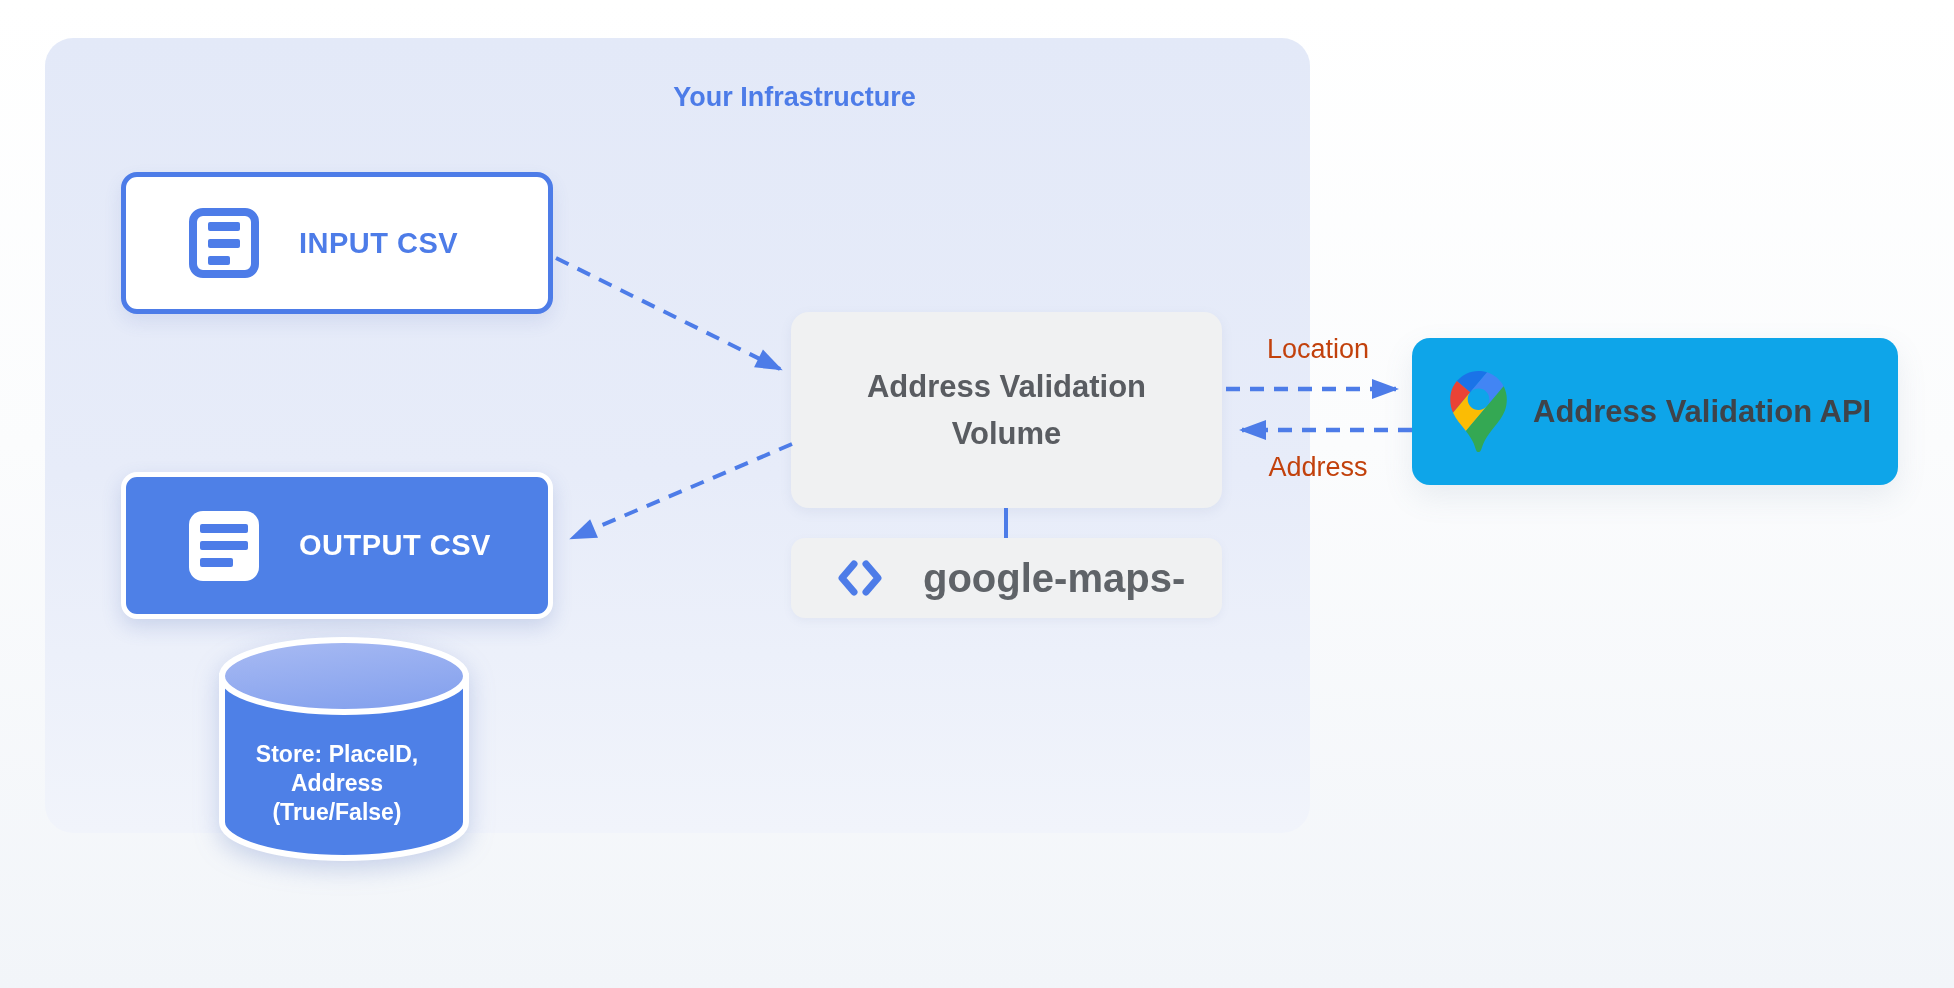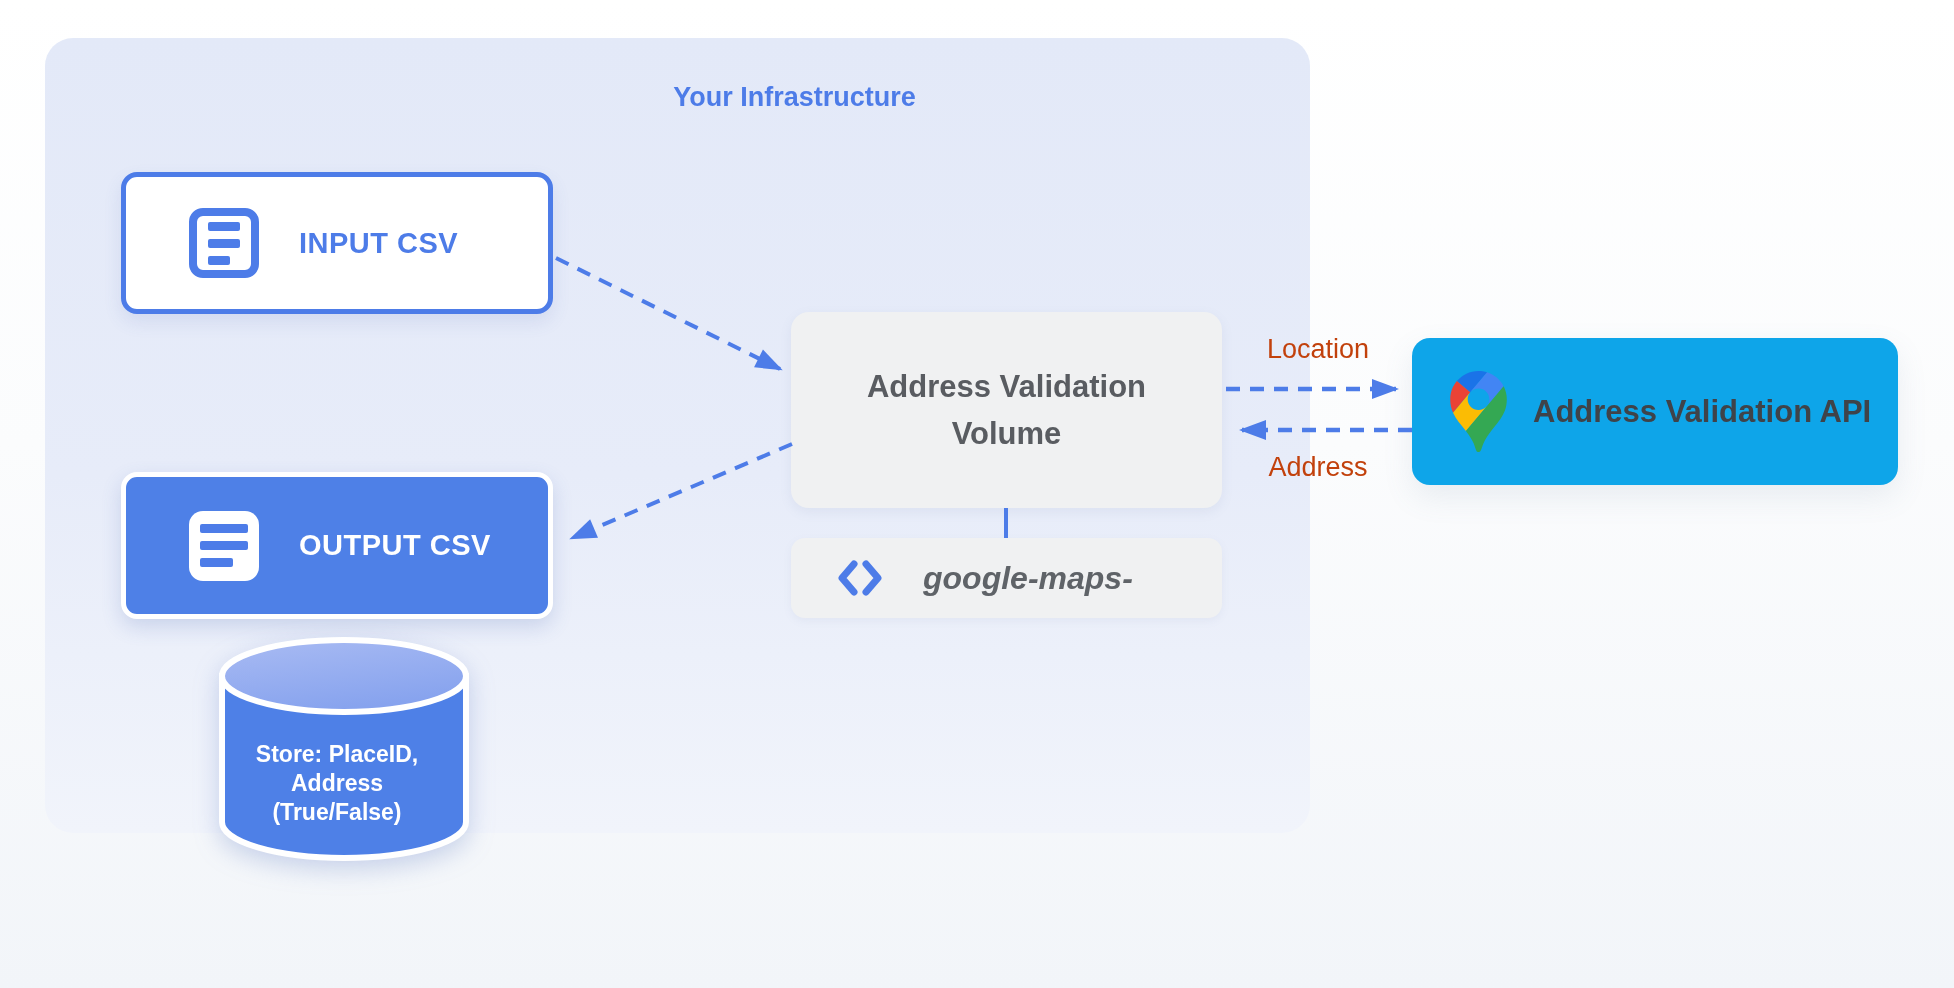--- a/index.html
+++ b/index.html
@@ -54,21 +54,21 @@
     box-shadow:0 4px 12px rgba(110,130,170,.10);
     flex-direction:column;justify-content:center;
   }
   .script-box .line{font-size:31px;font-weight:700;color:#595c61;line-height:47px;text-align:center;}
   .library-box{
     left:791px;top:538px;width:431px;height:80px;
     background:#f0f1f2;border-radius:14px;
     box-shadow:0 3px 8px rgba(110,130,170,.08);
     padding-left:44px;gap:38px;
   }
-  .library-text .line{font-size:32px;font-weight:700;color:#5f6368;line-height:36px;font-style:italic;}
+  .library-text .line{font-size:40px;font-weight:700;color:#5f6368;line-height:36px;}
   .code-icon{width:50px;height:40px;flex:0 0 auto;}
   
   .api-box{
     left:1412px;top:338px;width:486px;height:147px;
     background:#0ea5e9;border-radius:18px;
     box-shadow:0 12px 30px rgba(100,120,160,.12);
     padding-left:38px;gap:26px;
   }
   .api-label{font-size:31px;font-weight:700;color:#3f4349;}
   .pin-icon{width:57px;height:81px;flex:0 0 auto;}

